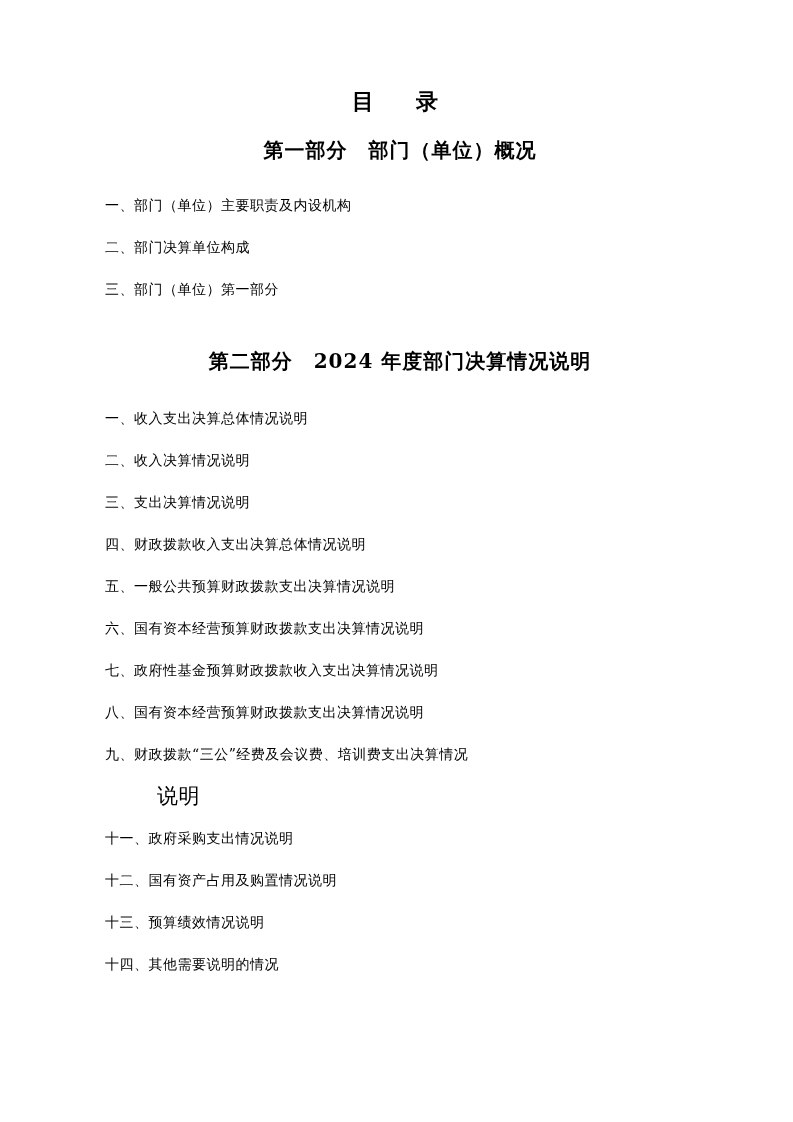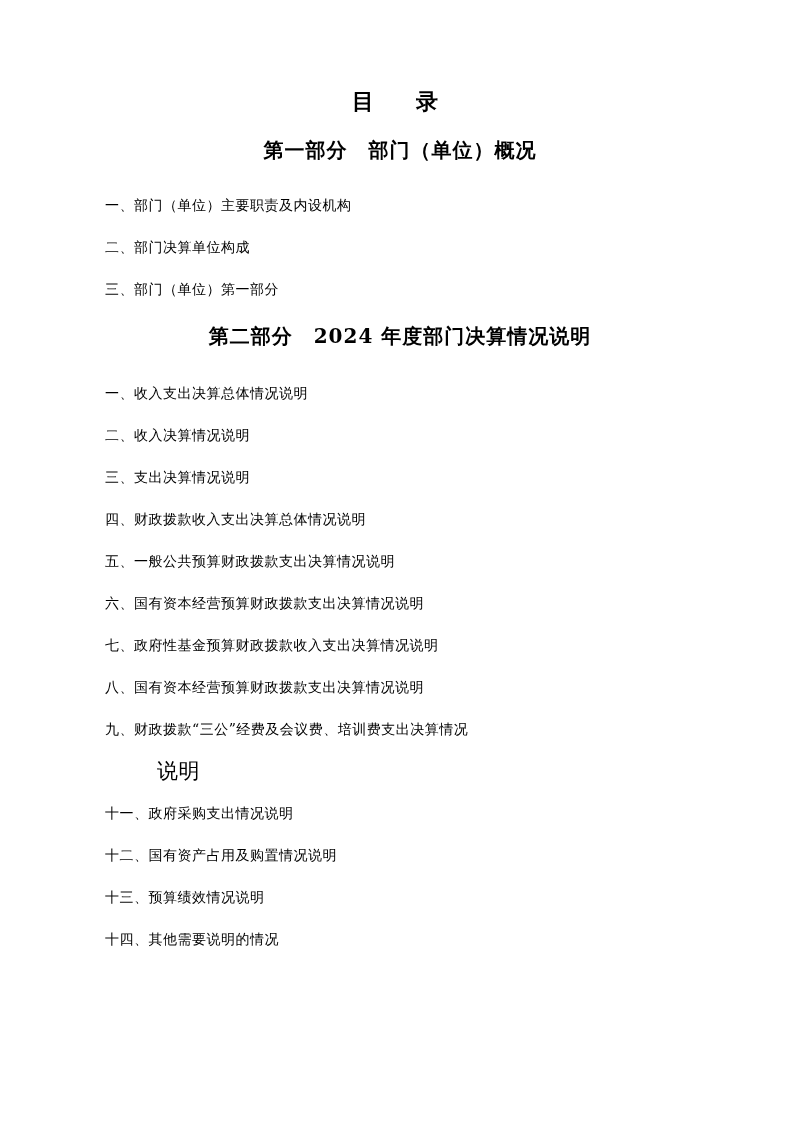--- a/index.html
+++ b/index.html
@@ -34,21 +34,21 @@
   }
   .part-heading {
     text-align: center;
     font-size: 20px;
     font-weight: bold;
     margin: 0 0 20px 0;
     line-height: 1.4;
     letter-spacing: 1px;
   }
   .part-heading.second {
-    margin-top: 12px;
+    margin-top: 37px;
     margin-bottom: 22px;
   }
   .toc-item {
     font-size: 14px;
     line-height: 42px;
     margin: 0;
     padding: 0;
     letter-spacing: 0.5px;
     white-space: pre-wrap;
   }

